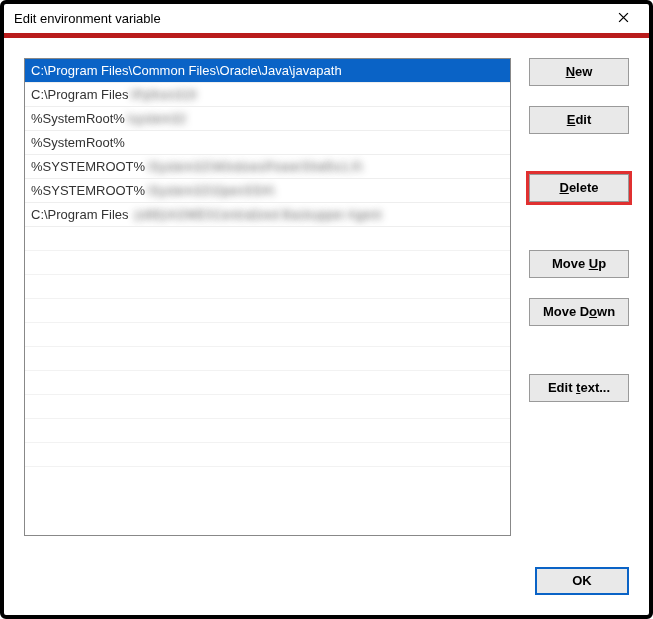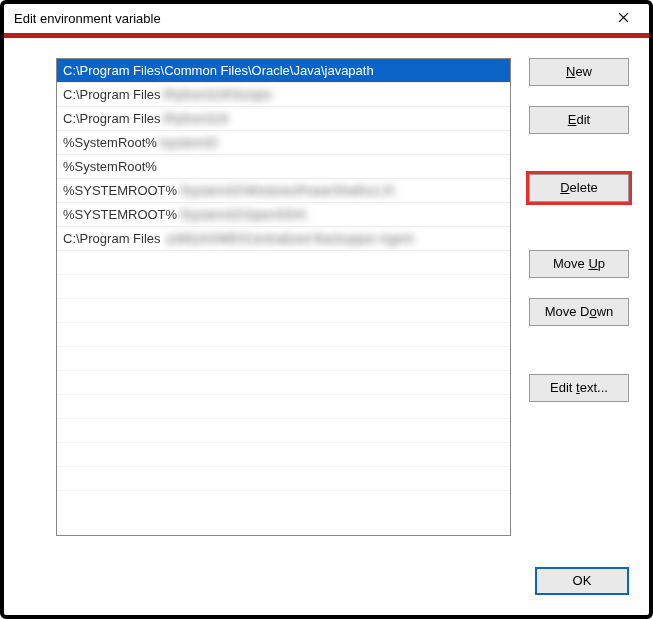--- a/index.html
+++ b/index.html
@@ -29,21 +29,20 @@
     display: flex; align-items: center; justify-content: center;
     color: #000;
     cursor: default;
   }
   .close-btn svg { width: 11px; height: 11px; }
 
   .client {
     position: absolute;
     top: 34px; left: 0; right: 0; bottom: 0;
     padding: 20px 20px 16px 20px;
-    margin-left: 32px;
   }
 
   .main-row {
     display: flex;
     gap: 18px;
     height: 478px;
   }
 
   .listbox {
     flex: 1 1 auto;
@@ -81,20 +80,21 @@
   }
   .btn {
     height: 28px;
     border: 1px solid #9a9a9a;
     background: #e9e9e9;
     text-align: center;
     line-height: 26px;
     cursor: default;
     margin-bottom: 0;
     color: #000;
+    font-weight: bold;
   }
   .btn .ul { text-decoration: underline; }
   .gap-sm { height: 20px; }
   .gap-lg { height: 48px; }
   .btn.highlight {
     outline: 3px solid #e03030;
     outline-offset: 0;
   }
 
   .footer {
@@ -125,21 +125,20 @@
           </svg>
       </span>
     </div>
   </div>
 
   <div class="client">
     <div class="main-row">
 
       <div class="listbox" id="listbox">
           <div class="list-row selected"><span>C:\Program Files\Common Files\Oracle\Java\javapath</span></div>
-          <div class="list-row"><span>C:\Program Files</span><span class="blur">\Python319\Scripts</span></div>
           <div class="list-row"><span>C:\Program Files</span><span class="blur">\Python319</span></div>
           <div class="list-row"><span>%SystemRoot%</span><span class="blur">\system32</span></div>
           <div class="list-row"><span>%SystemRoot%</span></div>
           <div class="list-row"><span>%SYSTEMROOT%</span><span class="blur">\System32\WindowsPowerShell\v1.0\</span></div>
           <div class="list-row"><span>%SYSTEMROOT%</span><span class="blur">\System32\OpenSSH\</span></div>
           <div class="list-row"><span>C:\Program Files</span><span class="blur"> (x86)\AOMEI\Centralized Backupper Agent</span></div>
           <div class="list-row empty"></div>
           <div class="list-row empty"></div>
           <div class="list-row empty"></div>
           <div class="list-row empty"></div>

